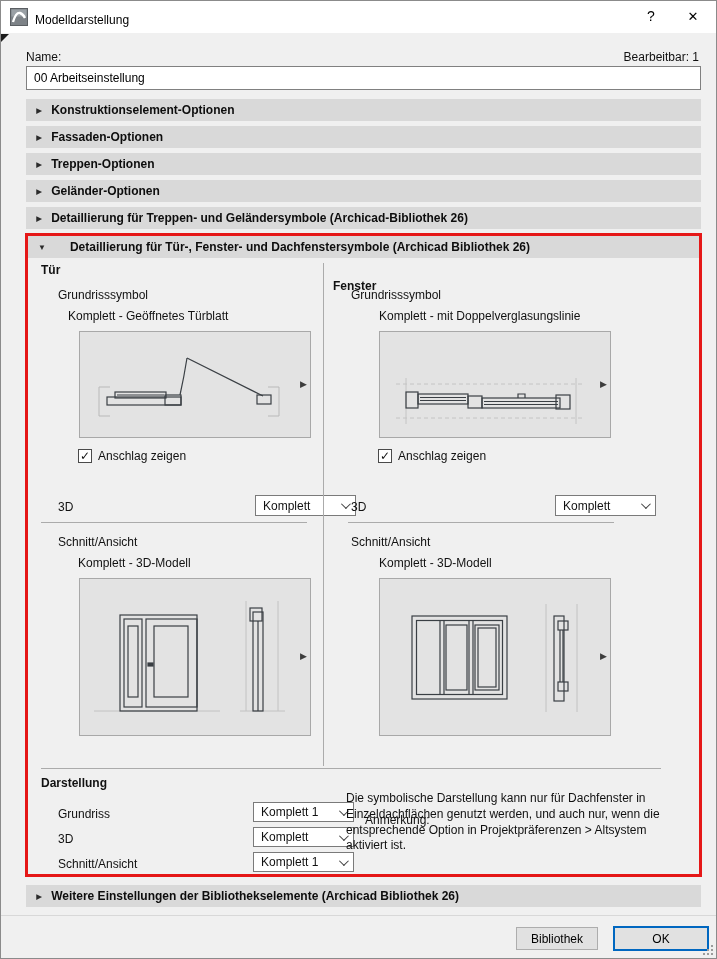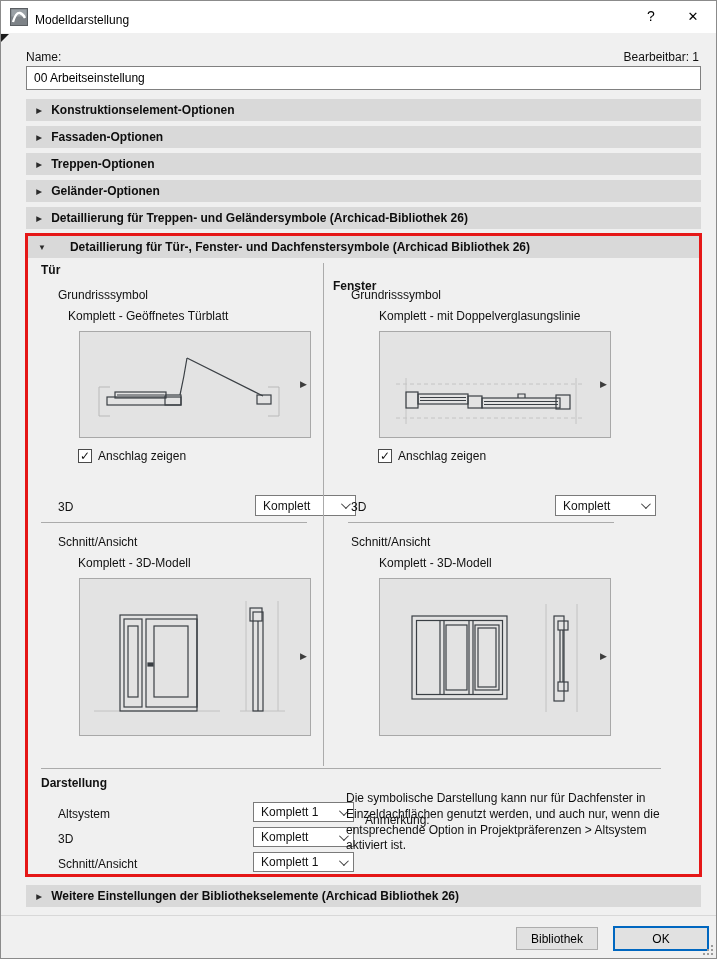--- a/index.html
+++ b/index.html
@@ -216,21 +216,21 @@
         <line x1="183" y1="51" x2="183" y2="103"></line>
       </g>
     </svg>
     <span class="fly" style="right:3px; top:72px;">▶</span>
   </div>
 
   <div class="hline" style="left:40px; top:767px; width:620px;"></div>
 
   <span class="lbl bold" style="left:40px; top:775px;">Darstellung</span>
 
-  <span class="lbl" style="left:57px; top:806px;">Altsystem</span>
+  <span class="lbl" style="left:57px; top:806px;">Grundriss</span>
   <div class="dd" style="left:210px; top:801px; width:101px; height:20px;">
     <span>Komplett 1</span>
     <span class="dd-chev"></span>
   </div>
 
   <span class="lbl" style="left:57px; top:831px;">3D</span>
   <div class="dd" style="left:210px; top:826px; width:101px; height:20px;">
     <span>Komplett</span>
     <span class="dd-chev"></span>
   </div>

